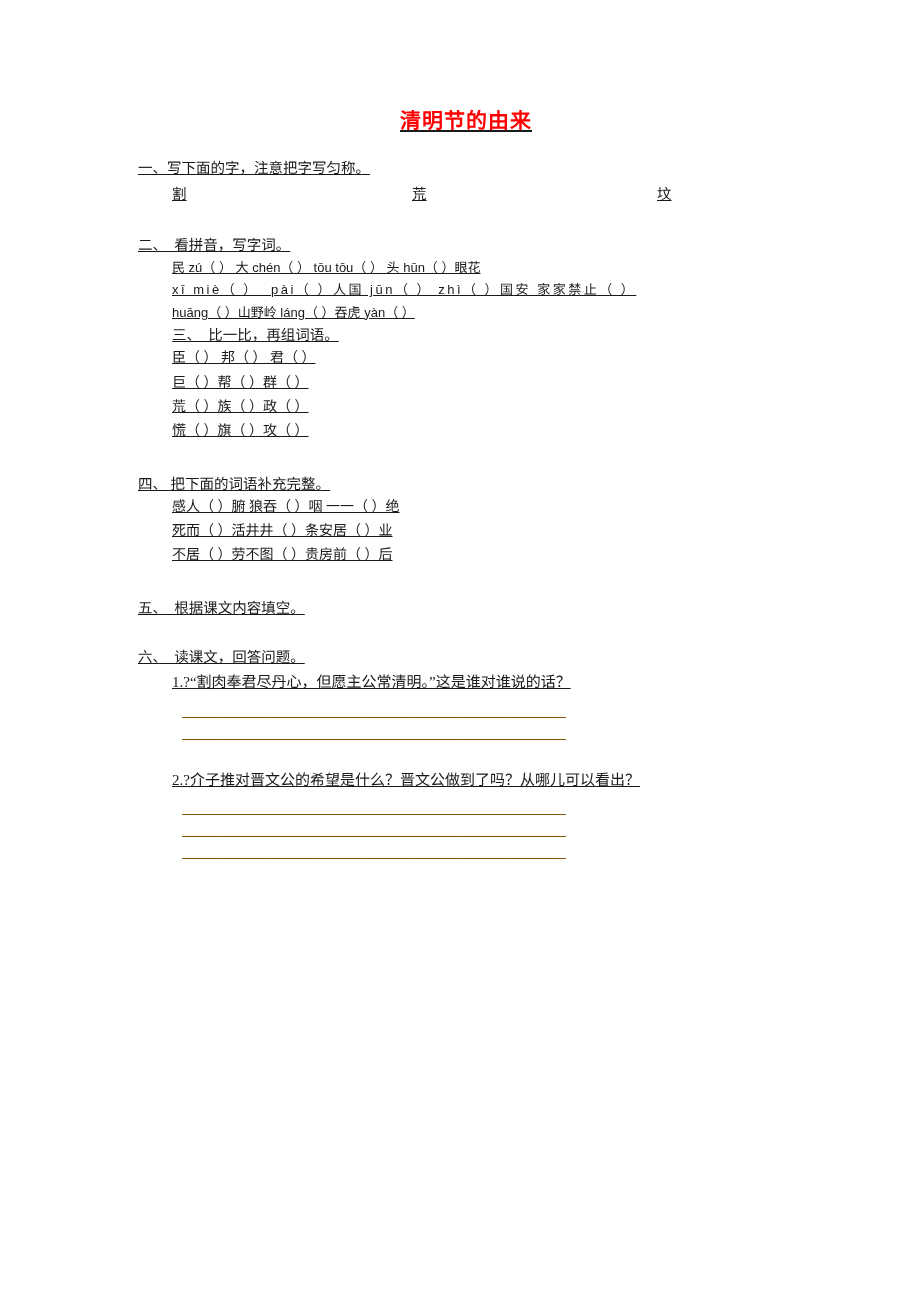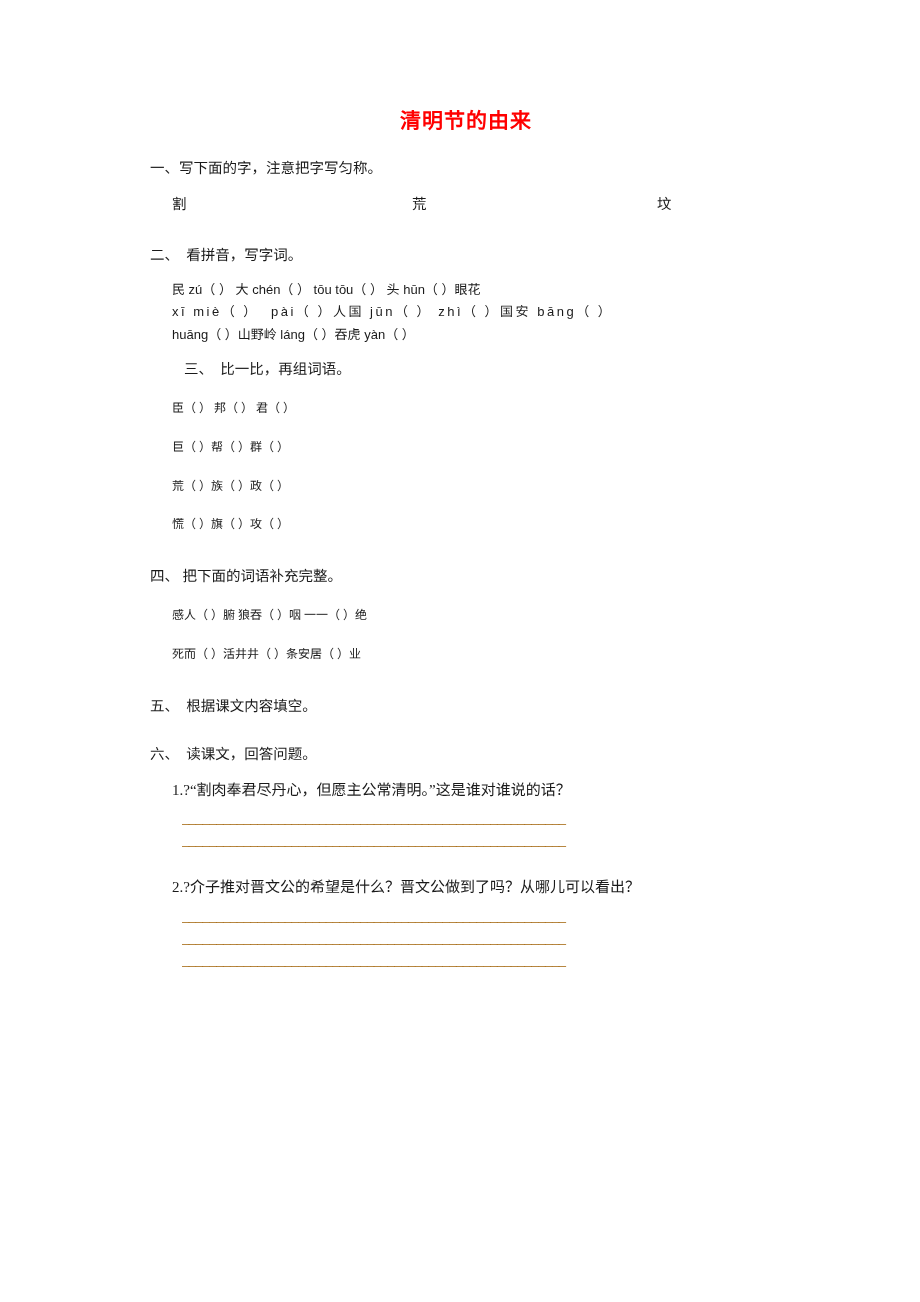--- a/index.html
+++ b/index.html
@@ -14,38 +14,39 @@
     color: #1a1a1a;
     -webkit-font-smoothing: antialiased;
   }
   .page {
     position: relative;
     width: 888px;
     height: 1302px;
     box-sizing: border-box;
     padding: 0 94px 0 138px;
     overflow: hidden;
+    text-decoration: underline;
   }
   .doc-title {
     margin: 0;
     padding-top: 108px;
     text-align: center;
     color: #ff0000;
     font-size: 21px;
     font-weight: bold;
     letter-spacing: 1px;
     line-height: 1.3;
   }
   .section {
     margin-top: 18px;
   }
   .section-heading {
     font-size: 14.5px;
     line-height: 1.55;
-    margin: 12px;
+    margin: 0;
     white-space: pre;
   }
   .indent-block {
     padding-left: 34px;
   }
   .line {
     font-size: 14.5px;
     line-height: 1.72;
     white-space: pre;
   }
@@ -65,24 +66,23 @@
   
   .pinyin {
     font-family: "Liberation Sans", "DejaVu Sans", sans-serif;
     font-size: 13px;
   }
   .pinyin.spaced {
     letter-spacing: 2.5px;
   }
   
   .cmp-row {
-    font-size: 12px;
+    font-size: 14px;
     line-height: 1.72;
     white-space: pre;
-    margin-top: 18px;
   }
   
   .para {
     font-size: 14.5px;
     line-height: 1.78;
     text-align: justify;
     text-justify: inter-ideograph;
     text-indent: 2em;
     margin: 2px 0 0 0;
   }
@@ -121,40 +121,41 @@
       <div class="char-cell c1">割</div>
       <div class="char-cell c2">荒</div>
       <div class="char-cell c3">坟</div>
     </div>
   </div>
 
   <div class="section" style="margin-top:28px;">
     <div class="section-heading">二、  看拼音，写字词。</div>
     <div class="indent-block">
       <div class="line pinyin">民 zú（ ） 大 chén（ ） tōu tōu（ ） 头 hūn（ ）眼花</div>
-      <div class="line pinyin spaced">xī miè（ ）  pài（ ）人国 jūn（ ） zhì（ ）国安 bāng（ ）</div>
+      <div class="line pinyin spaced">xī miè（ ）  pài（ ）人国 jūn（ ） zhì（ ）国安 家家禁止（ ）</div>
       <div class="line pinyin">huāng（ ）山野岭 láng（ ）吞虎 yàn（ ）</div>
     </div>
   </div>
 
   <div class="section" style="margin-top:0;">
     <div class="section-heading" style="padding-left:34px;">三、  比一比，再组词语。</div>
     <div class="indent-block">
       <div class="cmp-row">臣（ ） 邦（ ） 君（ ）</div>
       <div class="cmp-row">巨（ ）帮（ ）群（ ）</div>
       <div class="cmp-row">荒（ ）族（ ）政（ ）</div>
       <div class="cmp-row">慌（ ）旗（ ）攻（ ）</div>
     </div>
   </div>
 
   <div class="section" style="margin-top:30px;">
     <div class="section-heading">四、 把下面的词语补充完整。</div>
     <div class="indent-block">
       <div class="cmp-row">感人（ ）腑 狼吞（ ）咽 一一（ ）绝</div>
       <div class="cmp-row">死而（ ）活井井（ ）条安居（ ）业</div>
+      <div class="cmp-row">不居（ ）劳不图（ ）贵房前（ ）后</div>
     </div>
   </div>
 
   <div class="section" style="margin-top:30px;">
     <div class="section-heading">五、  根据课文内容填空。</div>
   </div>
 
   <div class="section" style="margin-top:26px;">
     <div class="section-heading">六、  读课文，回答问题。</div>
 

